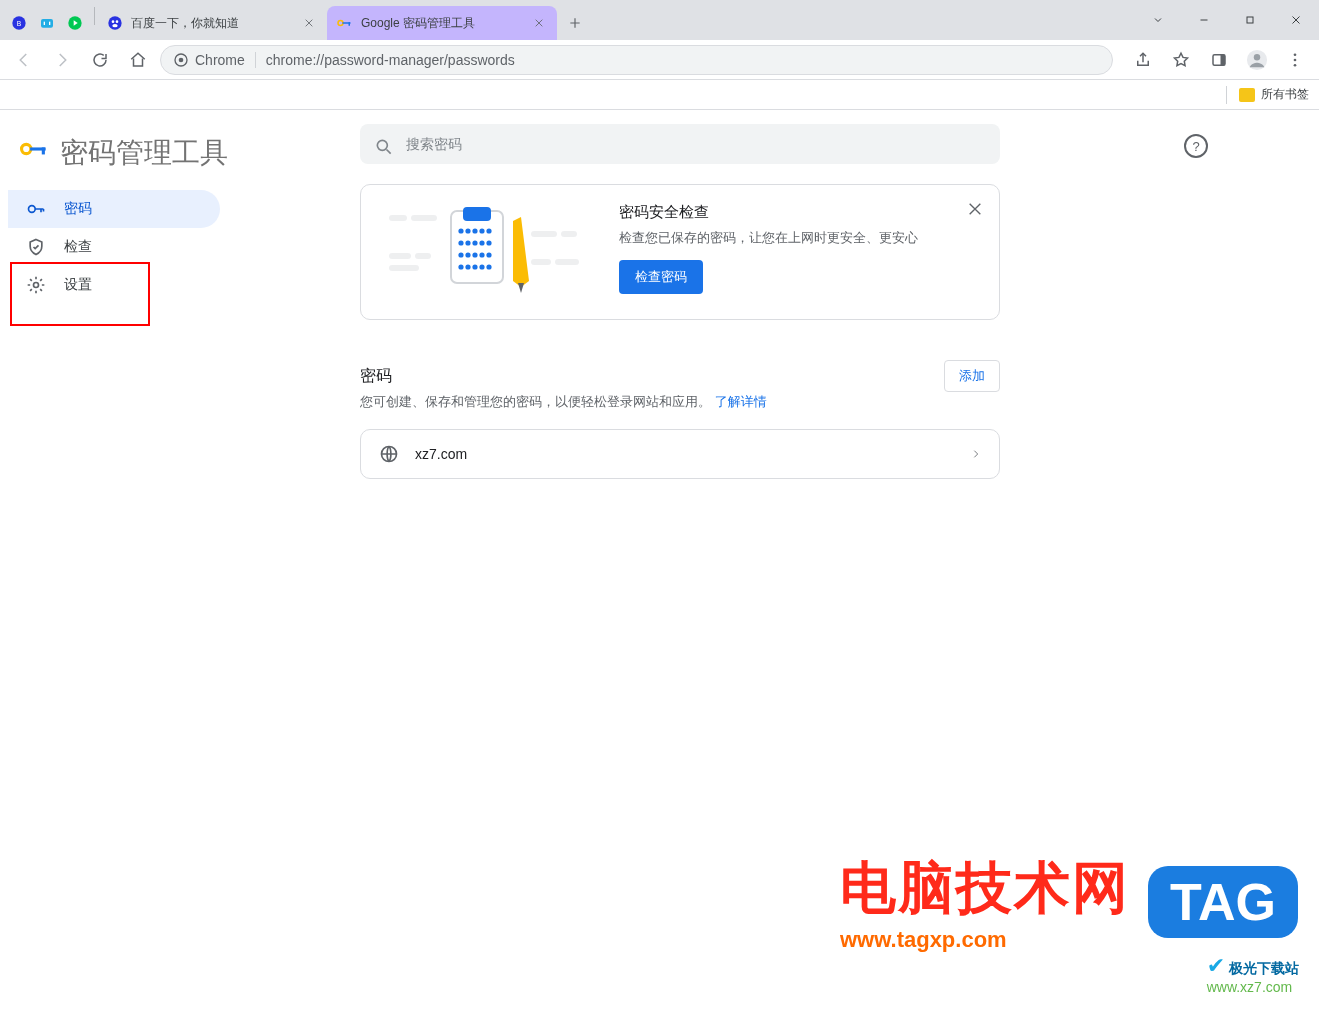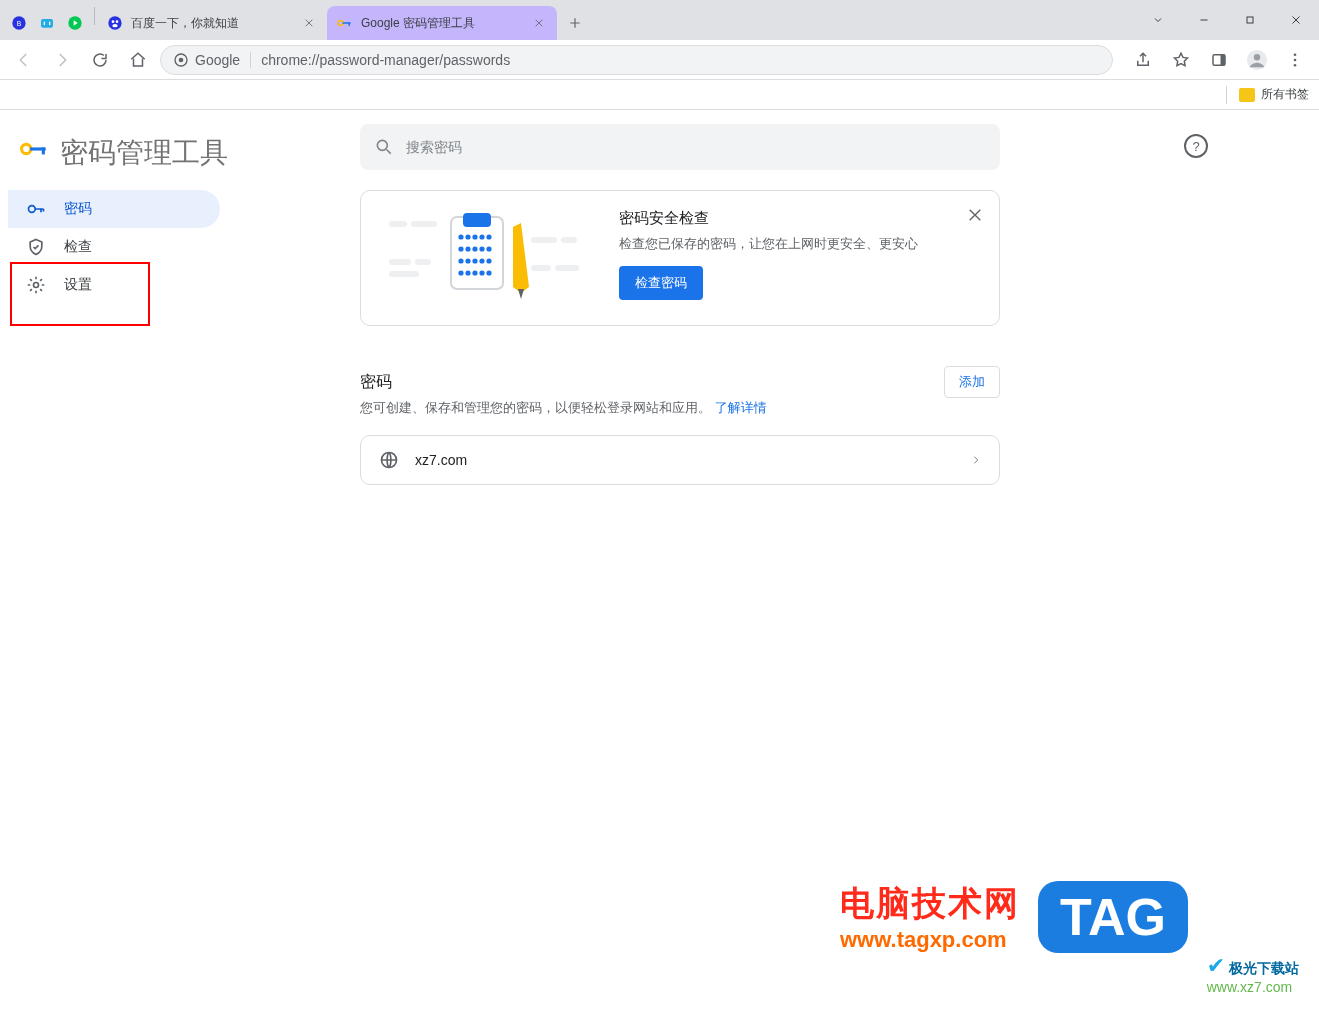--- a/index.html
+++ b/index.html
@@ -60,21 +60,21 @@
   .brand-title{font-size:28px;color:#737373;font-weight:400;}
   .nav-item{width:212px;display:flex;align-items:center;gap:18px;height:38px;padding:0 18px;border-radius:0 19px 19px 0;color:#3c4043;font-size:14px;cursor:pointer;}
   .nav-item.active{background:var(--sidebar-active);color:var(--blue-dark);}
   .nav-item.active svg{stroke:var(--blue-dark);fill:var(--blue-dark);}
   .nav-icon{width:20px;height:20px;display:flex;align-items:center;justify-content:center;}
   .highlight-box{border:2px solid #ff0000;width:140px;height:64px;margin-left:2px;margin-top:-42px;pointer-events:none;}
 
   
   .main{flex:1;padding:14px 30px 0 100px;position:relative;}
   .search-wrap{position:relative;width:640px;}
-  .search-input{width:100%;height:46px;border:none;background:#f1f3f4;border-radius:8px;padding:0 18px 0 46px;font-size:14px;color:#202124;outline:none;}
+  .search-input{width:100%;height:40px;border:none;background:#f1f3f4;border-radius:8px;padding:0 18px 0 46px;font-size:14px;color:#202124;outline:none;}
   .search-input::placeholder{color:#80868b;}
   .search-icon-wrap{position:absolute;left:14px;top:13px;color:#80868b;}
   .help-btn{position:absolute;right:-208px;top:10px;width:24px;height:24px;border:2px solid #5f6368;border-radius:50%;display:flex;align-items:center;justify-content:center;color:#5f6368;font-size:13px;}
 
   .card{width:640px;margin-top:20px;border:1px solid var(--grey-border);border-radius:10px;padding:18px 20px 20px 20px;display:flex;gap:28px;position:relative;}
   .card .close-btn{position:absolute;top:10px;right:10px;width:28px;height:28px;display:flex;align-items:center;justify-content:center;color:#5f6368;cursor:pointer;}
   .illus{width:210px;height:96px;display:flex;align-items:center;justify-content:center;}
   .card-body{flex:1;display:flex;flex-direction:column;gap:6px;}
   .card-title{font-size:15px;color:#202124;}
   .card-desc{font-size:13px;color:#5f6368;line-height:1.5;}
@@ -86,21 +86,21 @@
   .section-desc{width:640px;font-size:13px;color:#5f6368;margin-top:1px;}
   .section-desc a{color:var(--blue);text-decoration:none;}
 
   .pw-row{width:640px;margin-top:18px;border:1px solid var(--grey-border);border-radius:10px;height:50px;display:flex;align-items:center;padding:0 18px;gap:16px;cursor:pointer;}
   .pw-row .globe{color:#5f6368;}
   .pw-row .site{font-size:14px;color:#202124;flex:1;}
   .pw-row .chev{color:#5f6368;}
 
   
   .wm1{position:absolute;left:580px;bottom:60px;display:flex;align-items:center;gap:18px;}
-  .wm1 .t1{font-size:34px;font-weight:900;color:#ff2a1a;letter-spacing:2px;font-family:"Microsoft YaHei";}
+  .wm1 .t1{font-size:56px;font-weight:900;color:#ff2a1a;letter-spacing:2px;font-family:"Microsoft YaHei";}
   .wm1 .t2{font-size:22px;font-weight:700;color:#ff6a00;}
   .wm1 .tag{background:#1b7de0;color:#fff;font-size:52px;font-weight:900;padding:6px 22px;border-radius:20px;font-family:Arial;}
   .wm2{position:absolute;right:20px;bottom:18px;font-size:14px;}
   .wm2 .a{color:#0369a1;font-weight:700;}
   .wm2 .b{color:#63b94c;}
 
   svg{display:block;}
 </style>
 </head>
 <body>
@@ -215,21 +215,21 @@
         <path d="M6 10v10h12V10" fill="none" stroke="#5f6368" stroke-width="2"></path>
       </svg>
   </div>
 
   <div class="omnibox">
     <span class="chrome-chip">
       <svg viewBox="0 0 24 24" width="16" height="16">
           <circle cx="12" cy="12" r="9" fill="none" stroke="#5f6368" stroke-width="2"></circle>
           <circle cx="12" cy="12" r="3.5" fill="#5f6368"></circle>
         </svg>
-      <span>Google</span>
+      <span>Chrome</span>
     </span>
     <span class="sep"></span>
     <span class="url">chrome://password-manager/passwords</span>
   </div>
 
   <div class="toolbar-right">
     <div class="tb-btn">
       <svg viewBox="0 0 24 24" width="18" height="18">
           <path d="M12 3v12" stroke="#5f6368" stroke-width="2"></path>
           <path d="M8 7l4-4 4 4" fill="none" stroke="#5f6368" stroke-width="2"></path>

